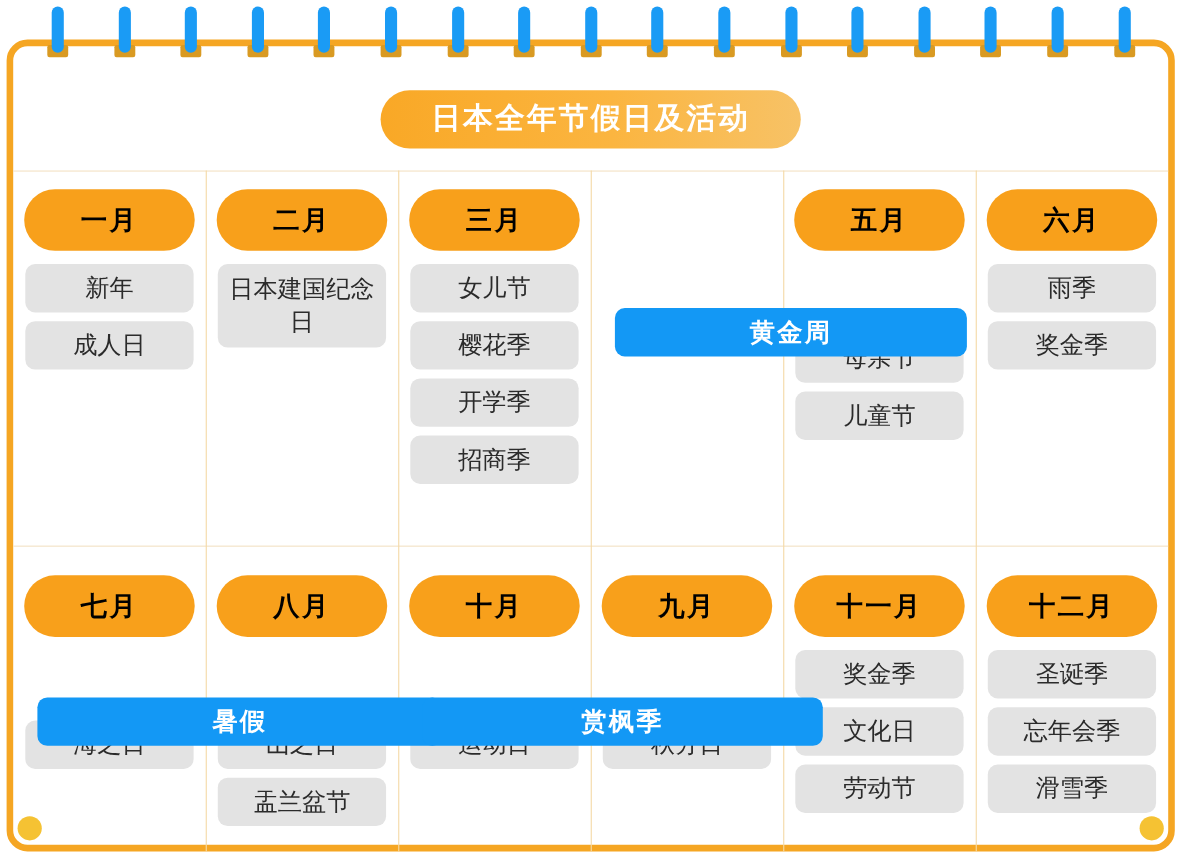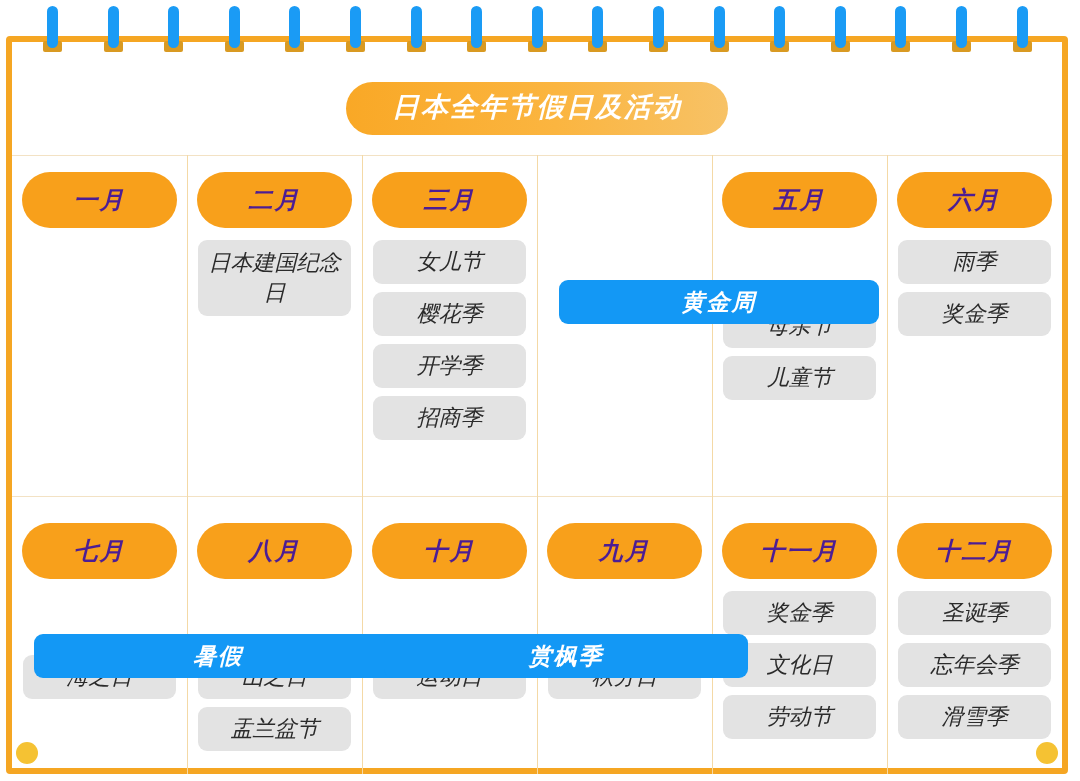--- a/index.html
+++ b/index.html
@@ -44,23 +44,22 @@
 
   
   #card {
     position: absolute;
     left: 6px;
     top: 36px;
     width: 1062px;
     height: 738px;
     box-sizing: border-box;
     border: 6px solid #f5a623;
-    border-radius: 4px;
+    border-radius: 19px;
     background: #ffffff;
-    font-style: italic;
   }
   .corner-dot {
     position: absolute;
     width: 22px;
     height: 22px;
     border-radius: 50%;
     background: #f5c233;
   }
   #dot-bl { left: 4px;  bottom: 4px; }
   #dot-br { right: 4px; bottom: 4px; }
@@ -127,21 +126,21 @@
     display: flex;
     flex-direction: column;
     align-items: center;
   }
 
   .month-pill {
     width: 155px;
     height: 56px;
     border-radius: 28px;
     background: #f8a01b;
-    color: #4c1d95;
+    color: #000000;
     font-size: 24px;
     font-weight: bold;
     letter-spacing: 2px;
     display: flex;
     align-items: center;
     justify-content: center;
     box-sizing: border-box;
     text-align: right;
   }
 
@@ -241,20 +240,24 @@
     <span id="title-pill">日本全年节假日及活动</span>
   </div>
 
   <div id="grid">
     <div class="hline" id="hline-top"></div>
     <div class="hline" id="hline-mid"></div>
 
     <div class="row" id="row-1">
         <div class="month-col">
           <div class="month-pill">一月</div>
+          <div class="events">
+            <div class="event-pill">新年</div>
+            <div class="event-pill">成人日</div>
+          </div>
         </div>
         <div class="month-col">
           <div class="month-pill">二月</div>
           <div class="events">
             <div class="event-pill two-line">日本建国纪念日</div>
           </div>
         </div>
         <div class="month-col">
           <div class="month-pill">三月</div>
           <div class="events">

